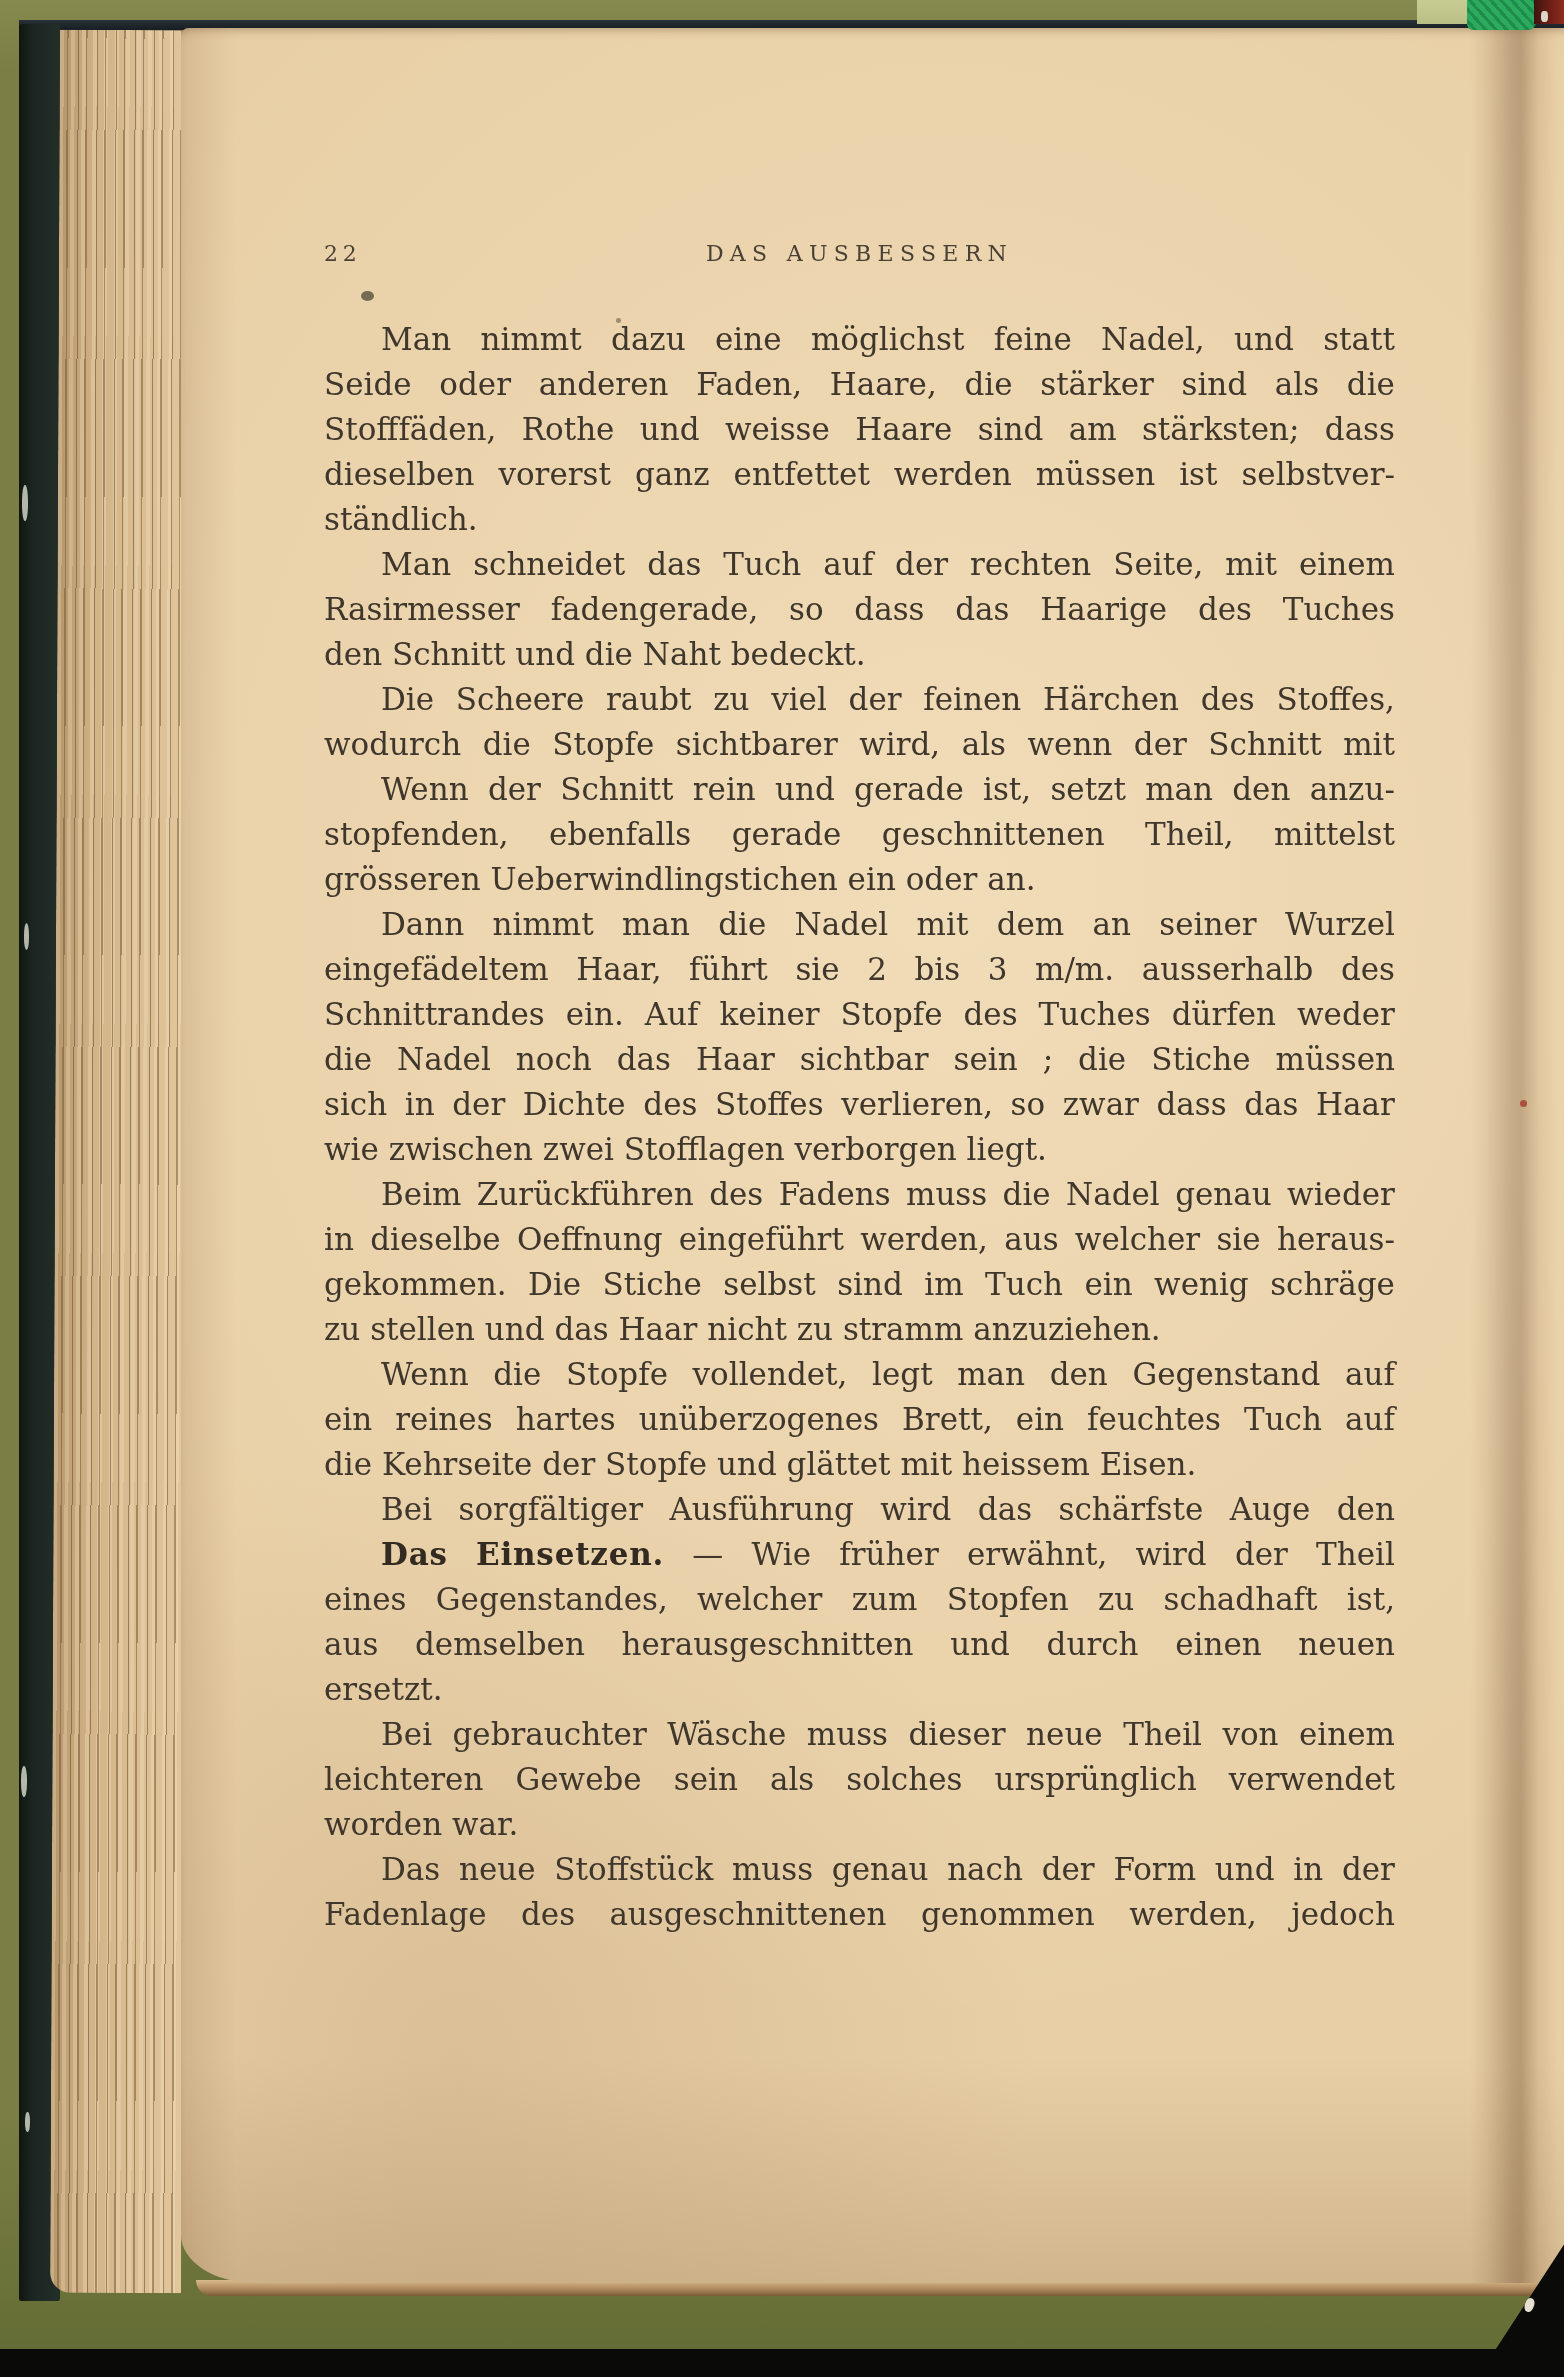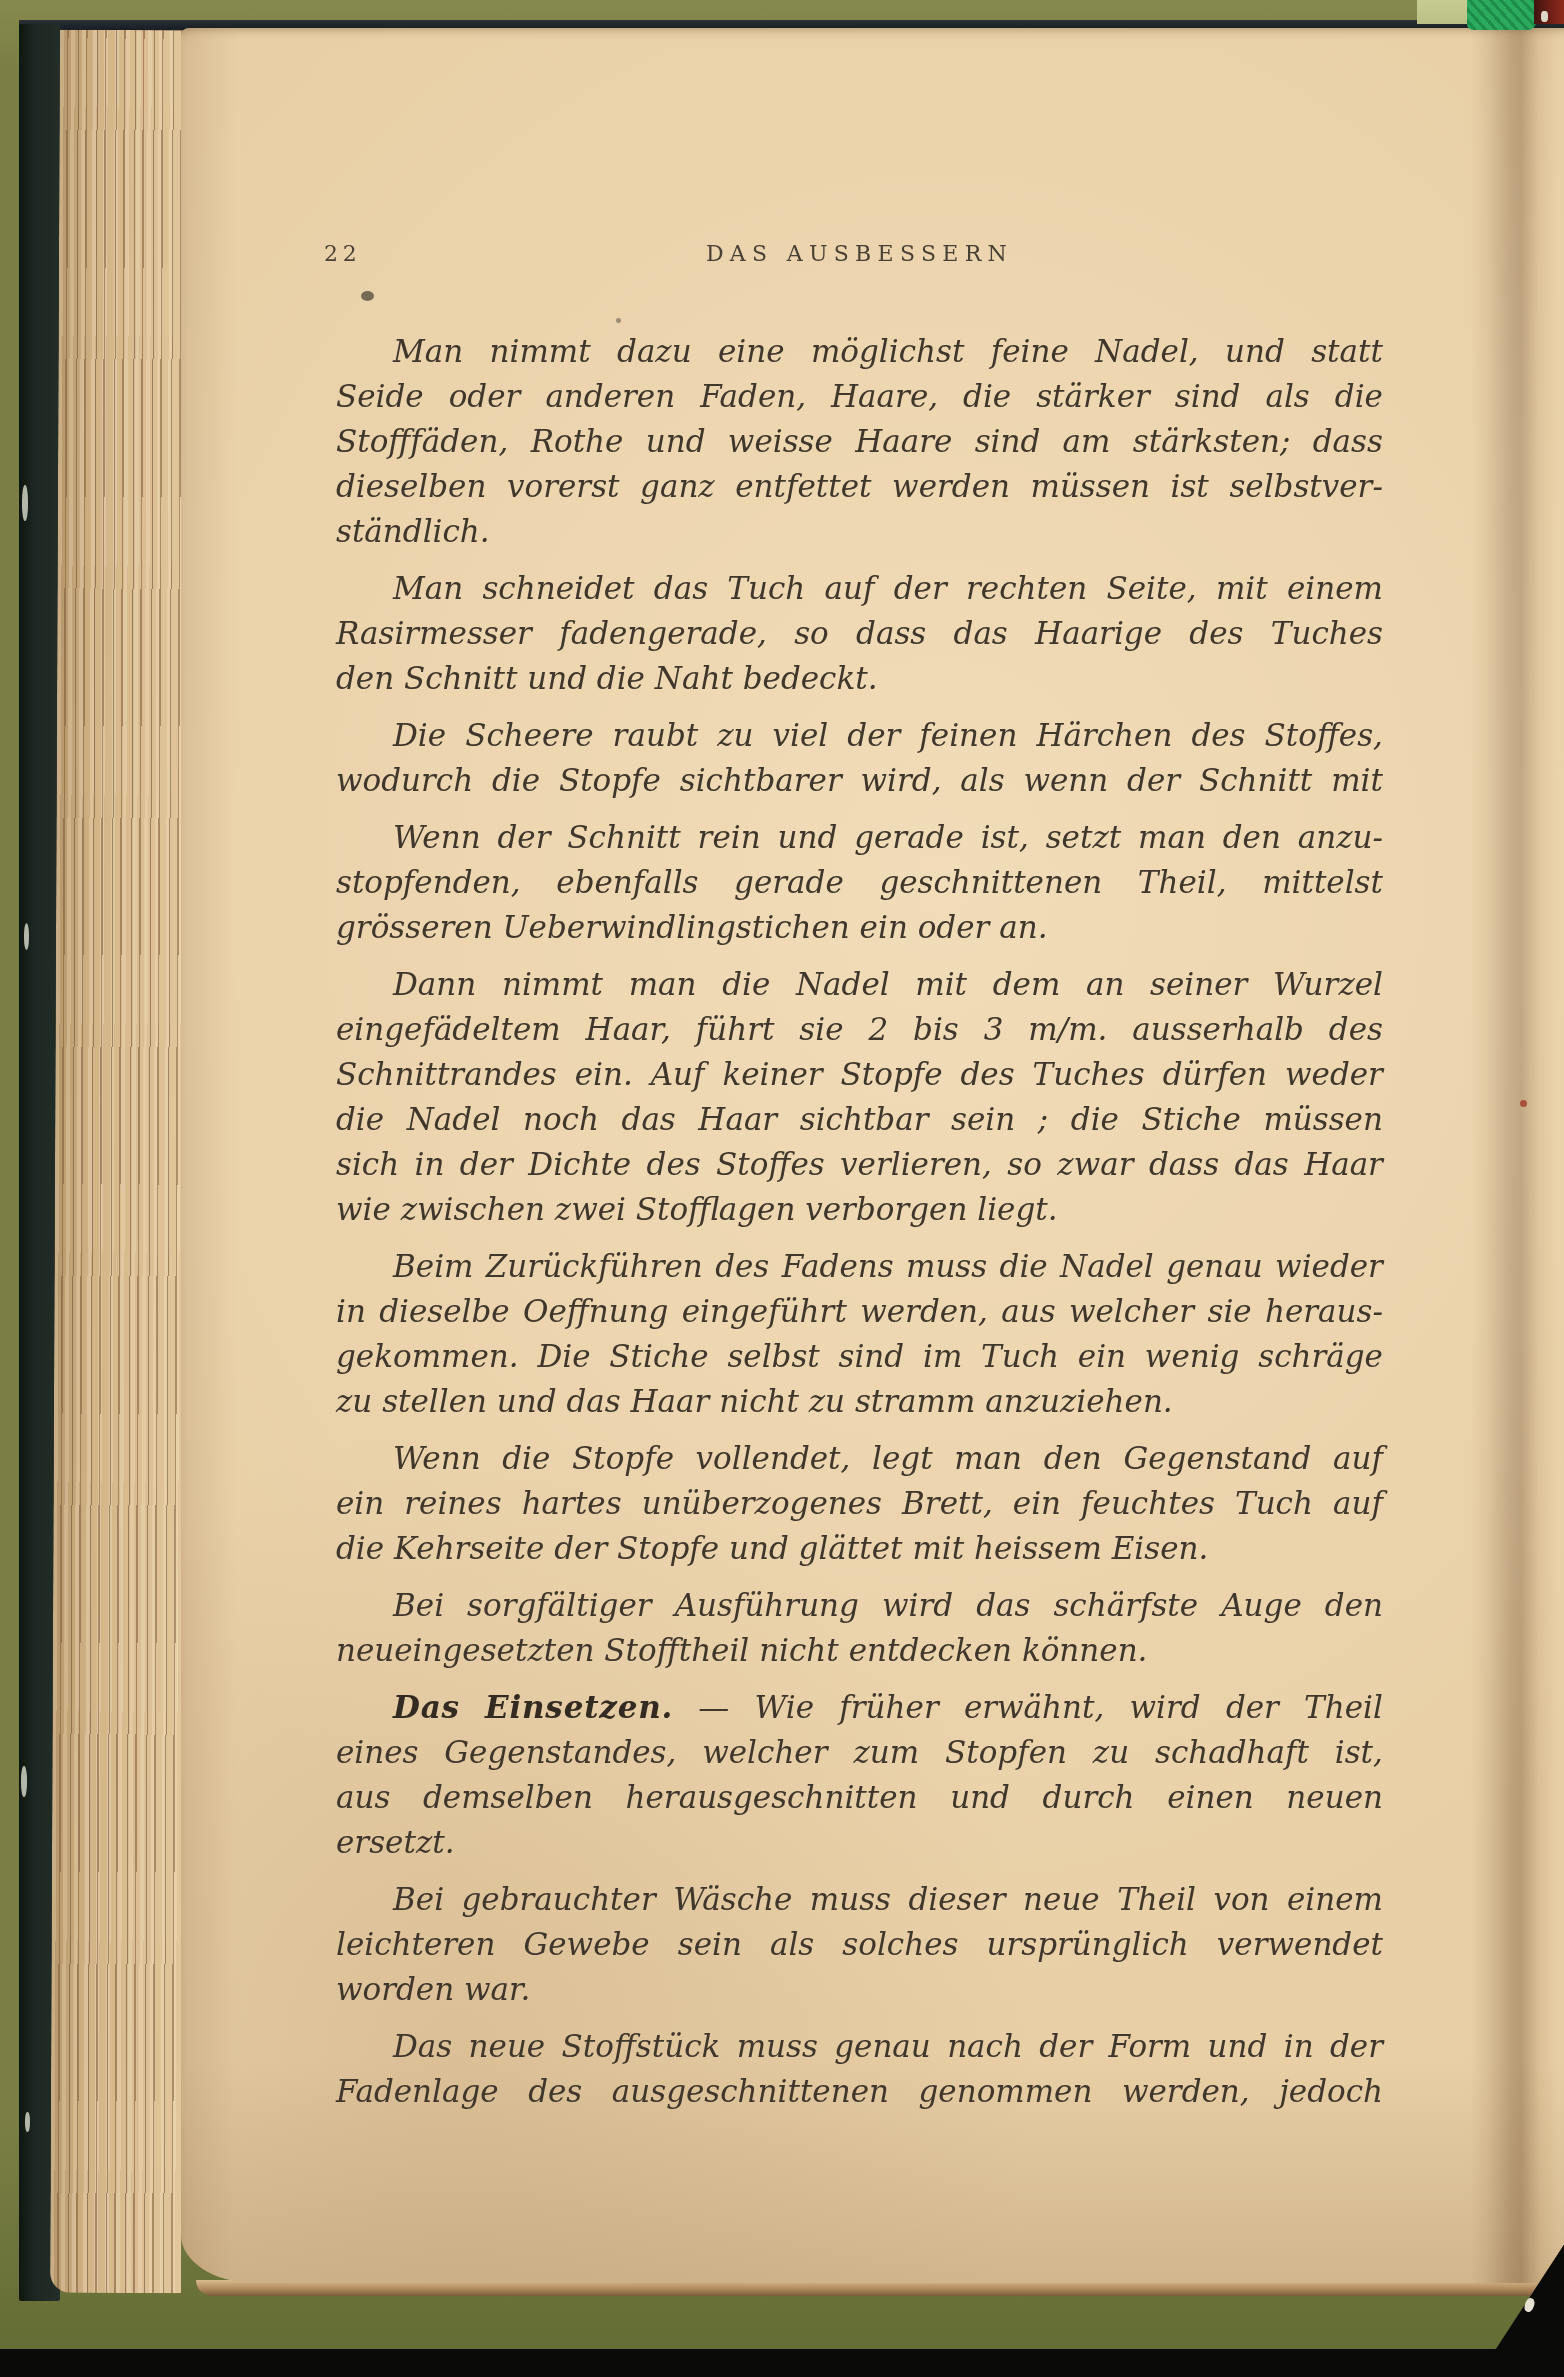--- a/index.html
+++ b/index.html
@@ -63,21 +63,21 @@
     background:#e6e0d0;border-radius:45%;transform:rotate(18deg);}
 
   
   .text-layer{position:absolute;inset:0;z-index:7;color:var(--ink);}
   .header-row{position:absolute;left:324px;top:241px;width:1071px;height:39px;
     font-size:22px;color:var(--header-ink);}
   .page-number{position:absolute;left:0;top:0;letter-spacing:4.7px;}
   .running-header{position:absolute;left:0;right:0;text-align:center;letter-spacing:6.3px;}
   #text-body{position:absolute;left:324px;top:317px;width:1071px;
     font-size:31px;line-height:45px;text-rendering:optimizeLegibility;}
-  .para{margin:12px;font-style:italic;}
+  .para{margin:0;}
   .line{height:45px;white-space:nowrap;}
   .line.just{display:flex;justify-content:space-between;align-items:baseline;}
   .line.indent{padding-left:57px;}
   .line span{white-space:nowrap;}
   .bold{font-weight:700;letter-spacing:0.8px;color:#332b21;}
 
   
   .speck{position:absolute;border-radius:50%;z-index:7;}
   .speck-a{left:361px;top:291px;width:13.3px;height:10.2px;background:rgba(96,89,70,.85);}
   .speck-b{left:1520px;top:1100px;width:7px;height:7px;background:rgba(164,58,44,.8);}
@@ -367,21 +367,20 @@
           <div class="line indent just">
             <span>Bei</span>
             <span>sorgfältiger</span>
             <span>Ausführung</span>
             <span>wird</span>
             <span>das</span>
             <span>schärfste</span>
             <span>Auge</span>
             <span>den</span>
           </div>
-          <div class="line plain">neueingesetzten Stofftheil nicht entdecken können.</div>
         </div>
         <div class="para">
           <div class="line indent just">
             <span class="bold">Das</span>
             <span class="bold">Einsetzen.</span>
             <span>—</span>
             <span>Wie</span>
             <span>früher</span>
             <span>erwähnt,</span>
             <span>wird</span>

